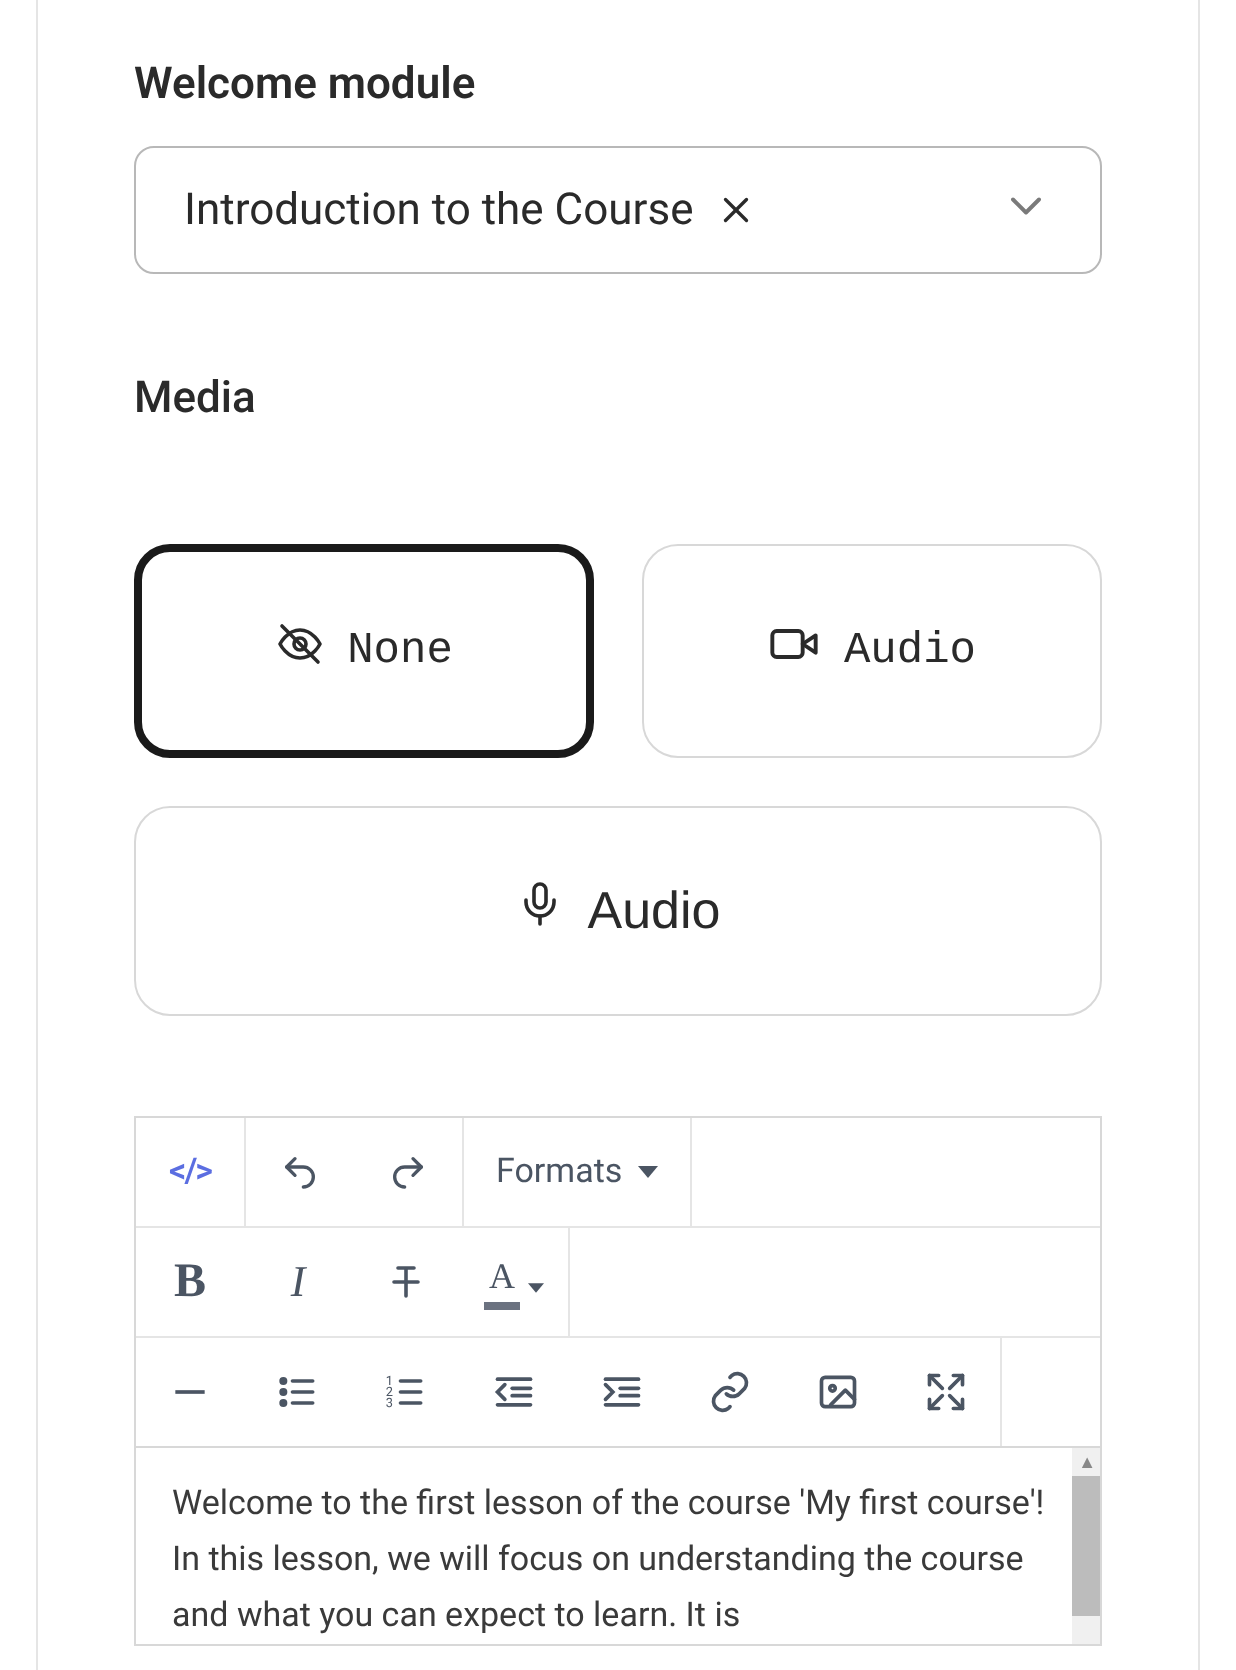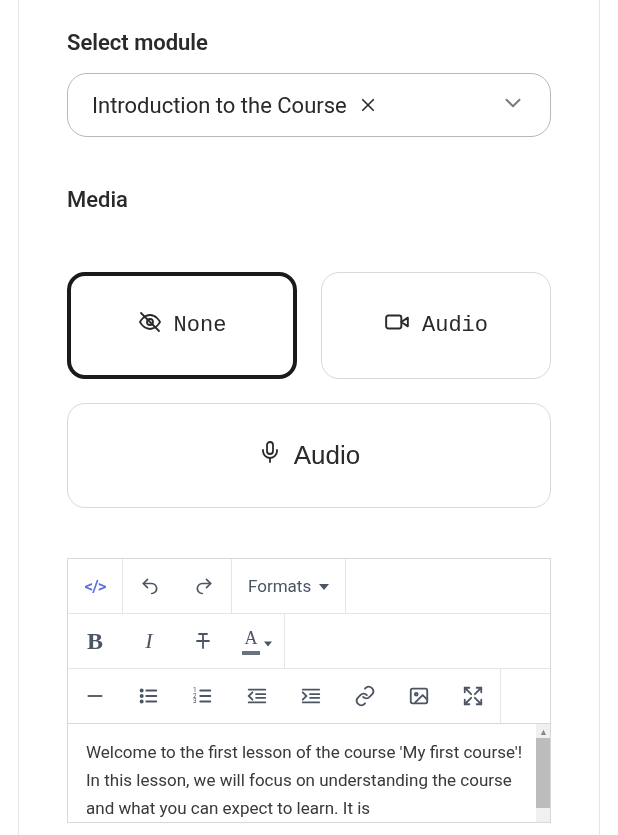--- a/index.html
+++ b/index.html
@@ -20,21 +20,21 @@
     }
     .section-label {
       font-size: 22px;
       font-weight: 600;
       color: #2a2a2a;
       margin-bottom: 18px;
     }
     .select-wrap {
       position: relative;
       border: 1px solid #b8b8b8;
-      border-radius: 20px;
+      border-radius: 10px;
       padding: 16px 24px;
       display: flex;
       align-items: center;
       justify-content: space-between;
       cursor: pointer;
       margin-bottom: 50px;
     }
     .select-value {
       font-size: 22px;
       color: #2a2a2a;
@@ -172,21 +172,21 @@
       top: 1px;
       font-size: 9px;
       color: #888;
     }
   </style>
 </head>
 <body>
 
 <div class="container">
 
-  <div class="section-label">Select module</div>
+  <div class="section-label">Welcome module</div>
 
   <div class="select-wrap">
     <div class="select-value">
       <span>Introduction to the Course</span>
       <span class="clear-x">
         <svg width="18" height="18" viewBox="0 0 24 24" fill="none" stroke="currentColor" stroke-width="2.2" stroke-linecap="round">
           <line x1="5" y1="5" x2="19" y2="19"></line>
             <line x1="19" y1="5" x2="5" y2="19"></line>
         </svg>
       </span>

